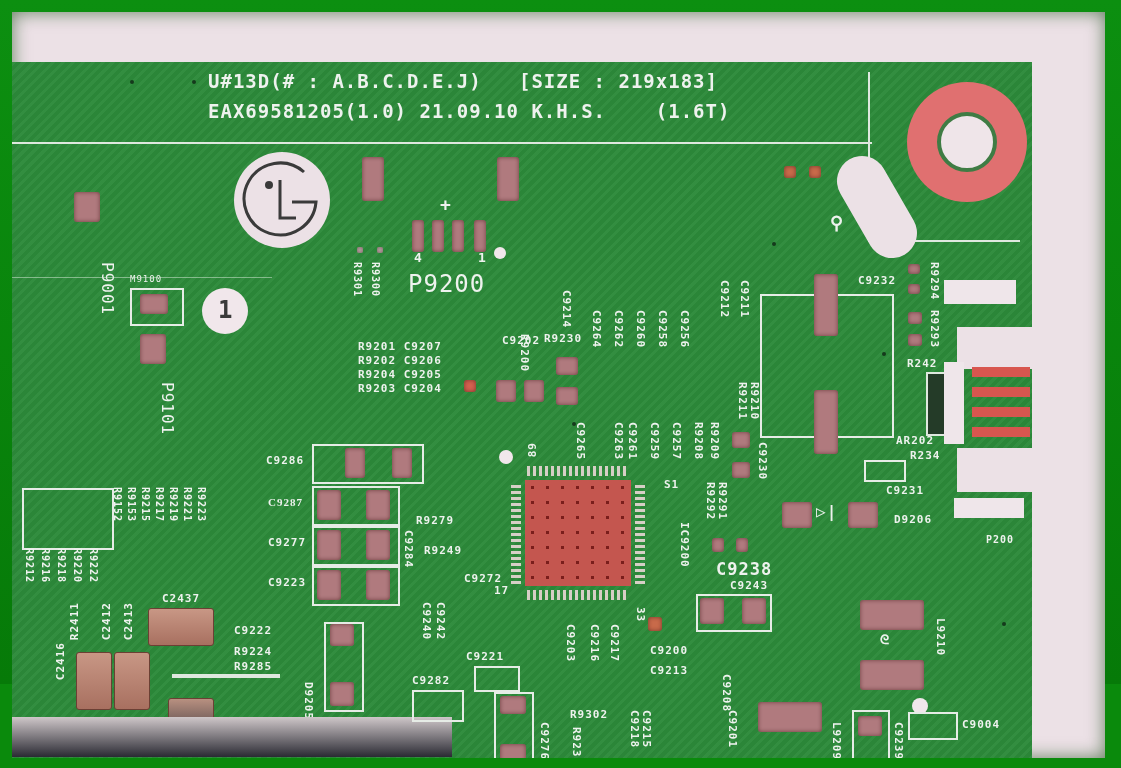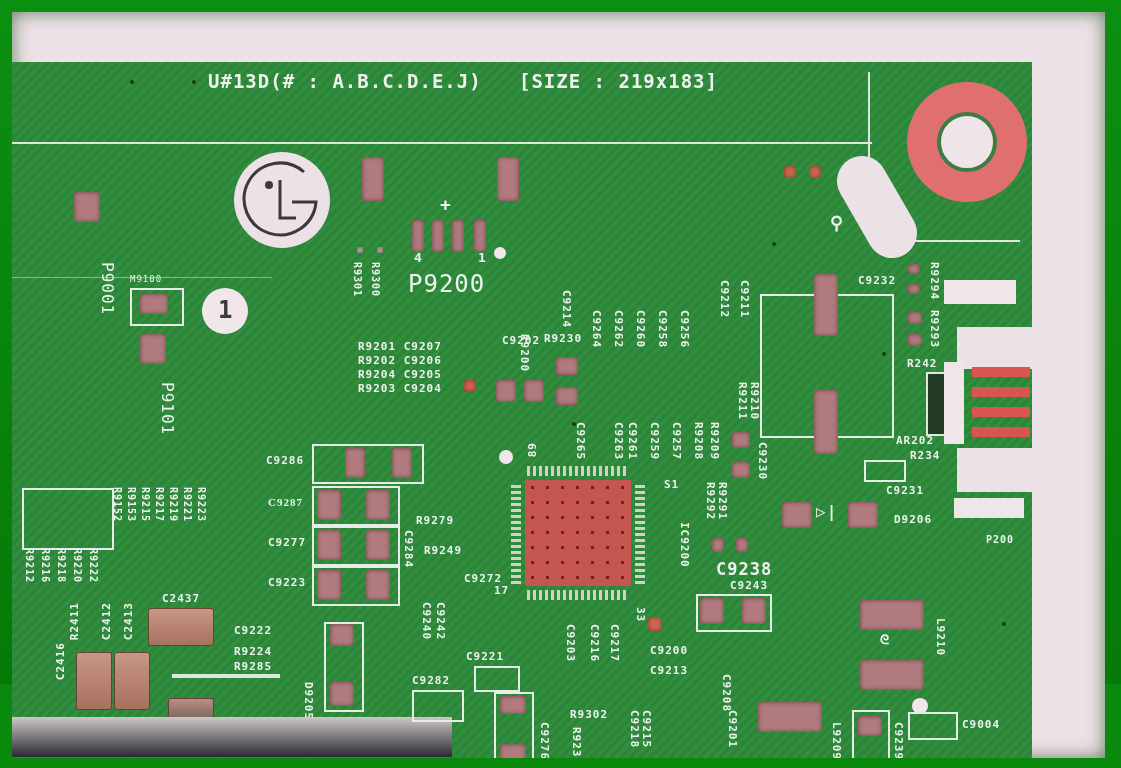--- a/index.html
+++ b/index.html
@@ -25,20 +25,21 @@
     text-shadow:-1px -1px 0 #e8f0a0,1px -1px 0 #e8f0a0,-1px 1px 0 #e8f0a0,1px 1px 0 #e8f0a0;letter-spacing:0;}
 </style>
 </head>
 <body>
 
 <div class="frame">
   <div class="inner">
     <div class="board">
 
       <div class="silk" style="left:196px;top:8px;font-size:19px;">U#13D(# : A.B.C.D.E.J)   [SIZE : 219x183]</div>
+      <div class="silk" style="left:196px;top:38px;font-size:19px;">EAX69581205(1.0) 21.09.10 K.H.S.    (1.6T)</div>
       <div style="position:absolute;left:0;top:80px;width:860px;height:2px;background:#dfe8df;"></div>
 
       <div class="hole" style="left:222px;top:90px;width:96px;height:96px;background:#ece1e6;">
         <svg width="96" height="96" viewBox="0 0 96 96">
           <path d="M70 20 A36 36 0 1 0 82 50 L58 50" fill="none" stroke="#3a3a3a" stroke-width="3"></path>
           <circle cx="35" cy="33" r="4" fill="#3a3a3a"></circle>
           <path d="M46 28 L46 66 L62 66" fill="none" stroke="#3a3a3a" stroke-width="3"></path>
         </svg>
       </div>
 

